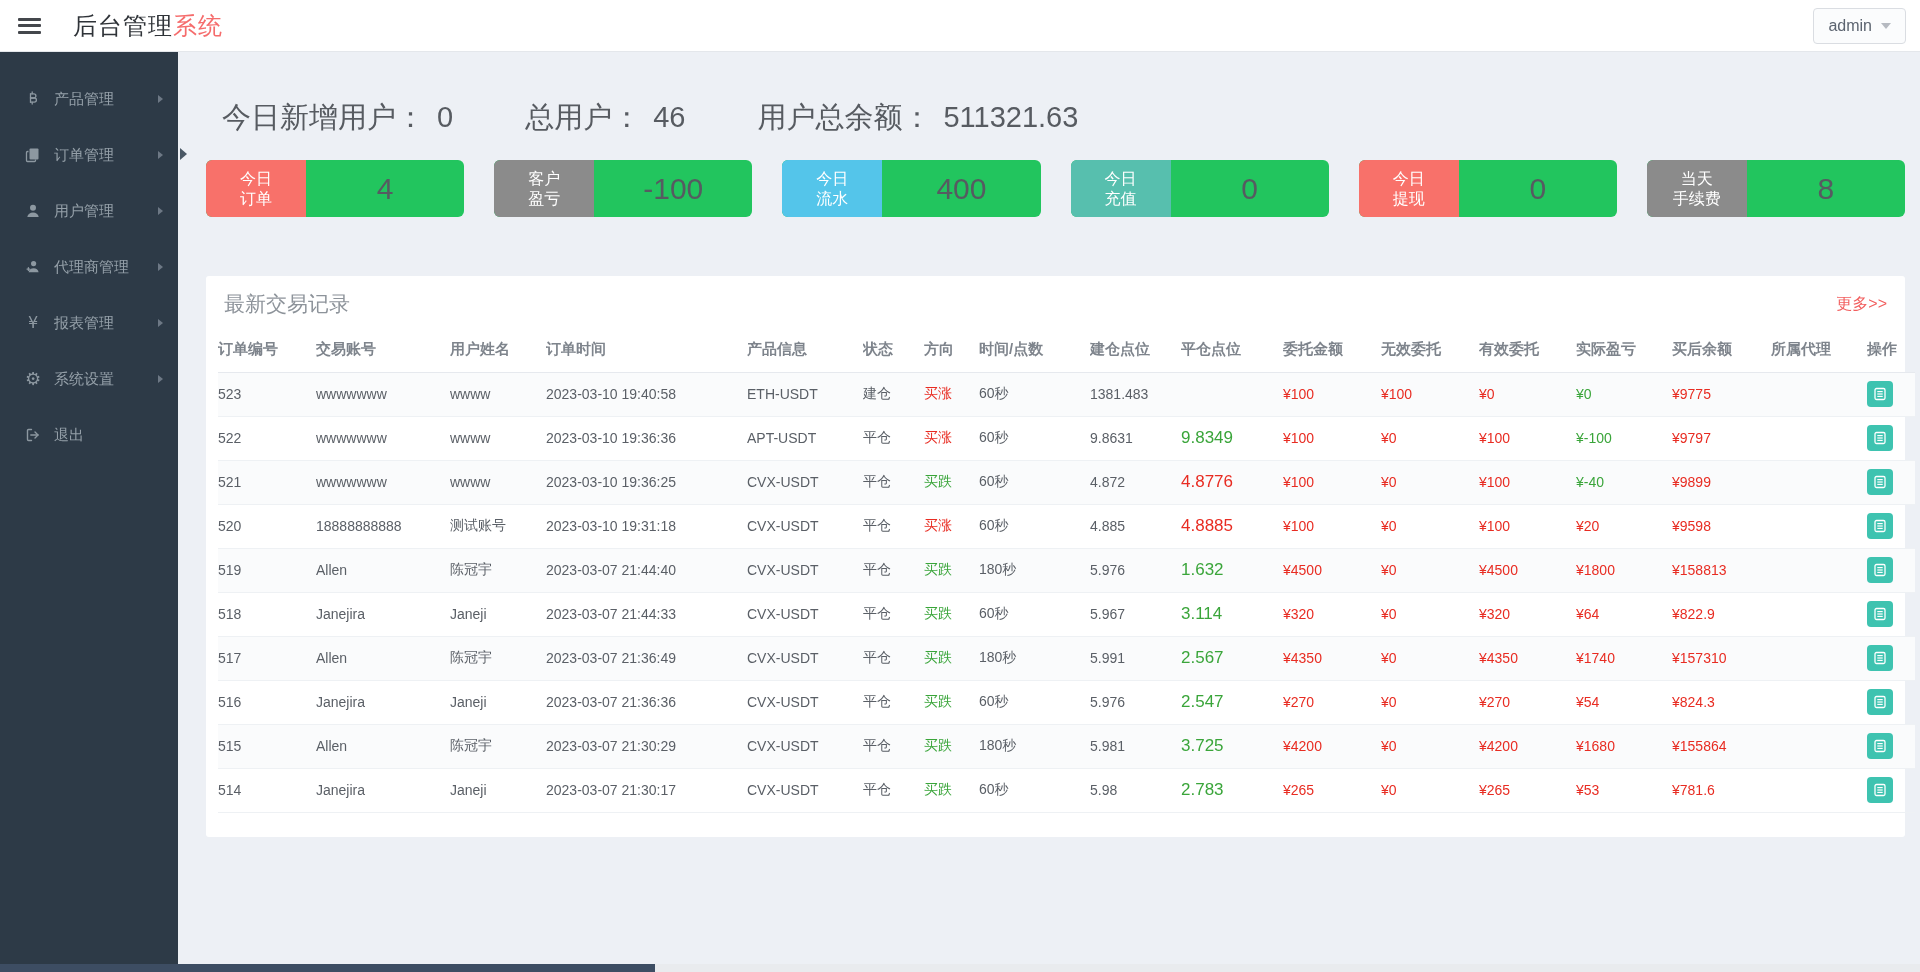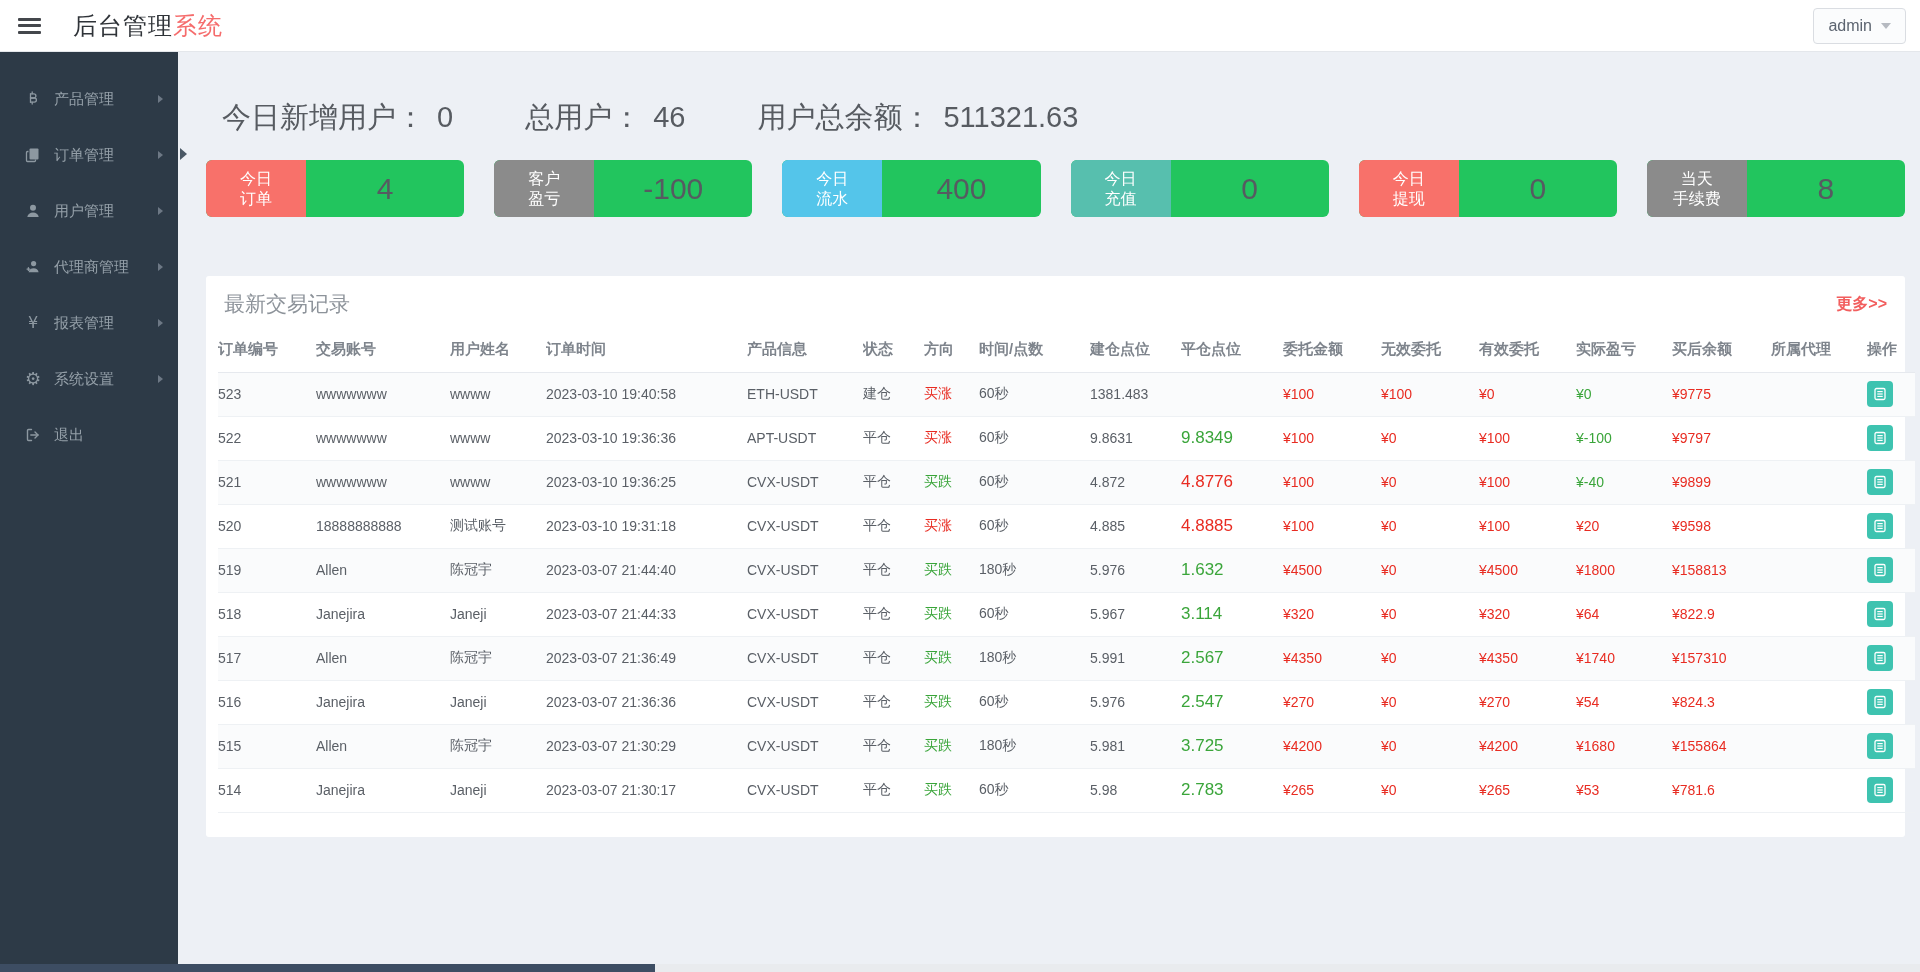--- a/index.html
+++ b/index.html
@@ -42,21 +42,21 @@
 
   .cards { display:flex; gap:30px; margin-top:22px; }
   .card { flex:1; height:57px; background:#22c55e; border-radius:6px; display:flex; overflow:hidden; }
   .card-tag { width:100px; flex:none; color:#fff; font-size:16px; display:flex; flex-direction:column;
               align-items:center; justify-content:center; line-height:20px; text-align:center; }
   .card-value { flex:1; display:flex; align-items:center; justify-content:center; font-size:30px; color:#565b61; }
 
   .panel { margin-top:59px; background:#fff; border-radius:3px; padding:14px 12px 24px; }
   .panel-head { display:flex; align-items:center; padding:0 6px; }
   .panel-title { font-size:21px; color:#8d939a; }
-  .more-link { margin-left:auto; font-size:16px; color:#f25e5e; cursor:pointer; text-decoration:none;font-weight:bold; }
+  .more-link { margin-left:auto; font-size:16px; color:#f25e5e; cursor:pointer; text-decoration:none; }
 
   table { width:100%; table-layout:fixed; border-collapse:collapse; margin-top:10px; }
   thead th { text-align:left; font-size:15px; color:#7e848c; font-weight:bold; height:44px;
              padding:0 6px 0 0; border-bottom:1px solid #e6e9ee; white-space:nowrap; overflow:hidden; }
   tbody td { font-size:14px; color:#5a5f66; height:44px; padding:0 6px 0 0;
              border-bottom:1px solid #eef1f4; white-space:nowrap; overflow:hidden; }
   tbody tr:nth-child(odd) { background:#fafbfc; }
   th.op, td.op { padding-right:0; }
   .c-red { color:#e82c22; }
   .c-green { color:#3aa53a; }

